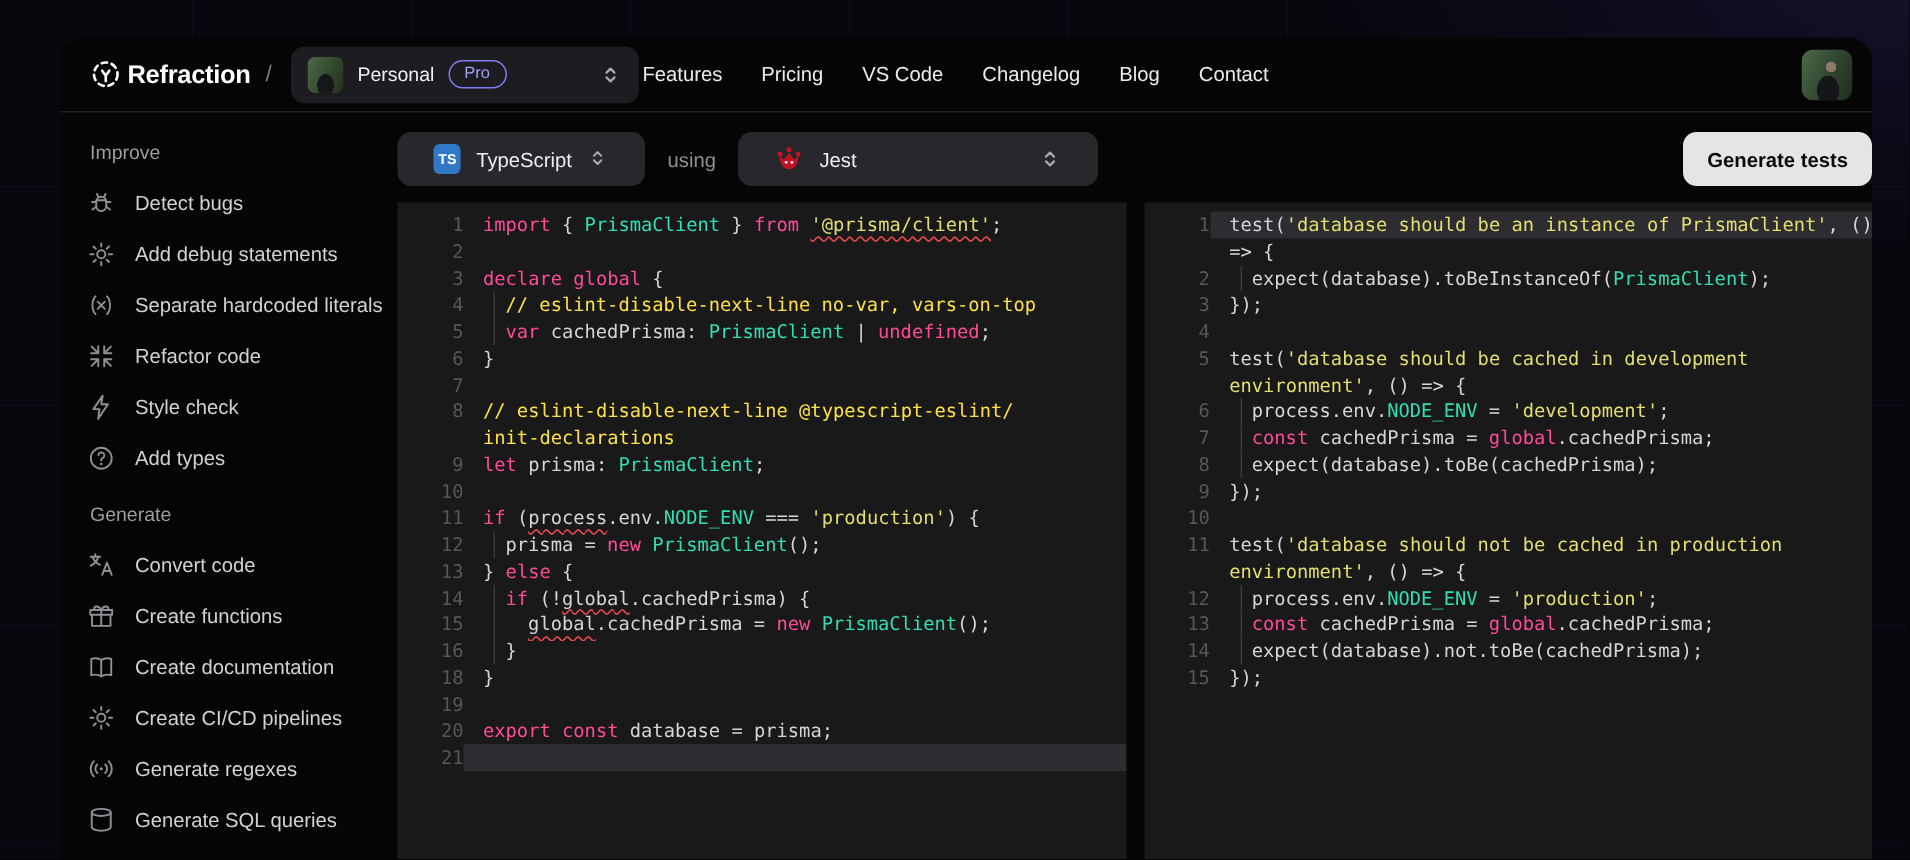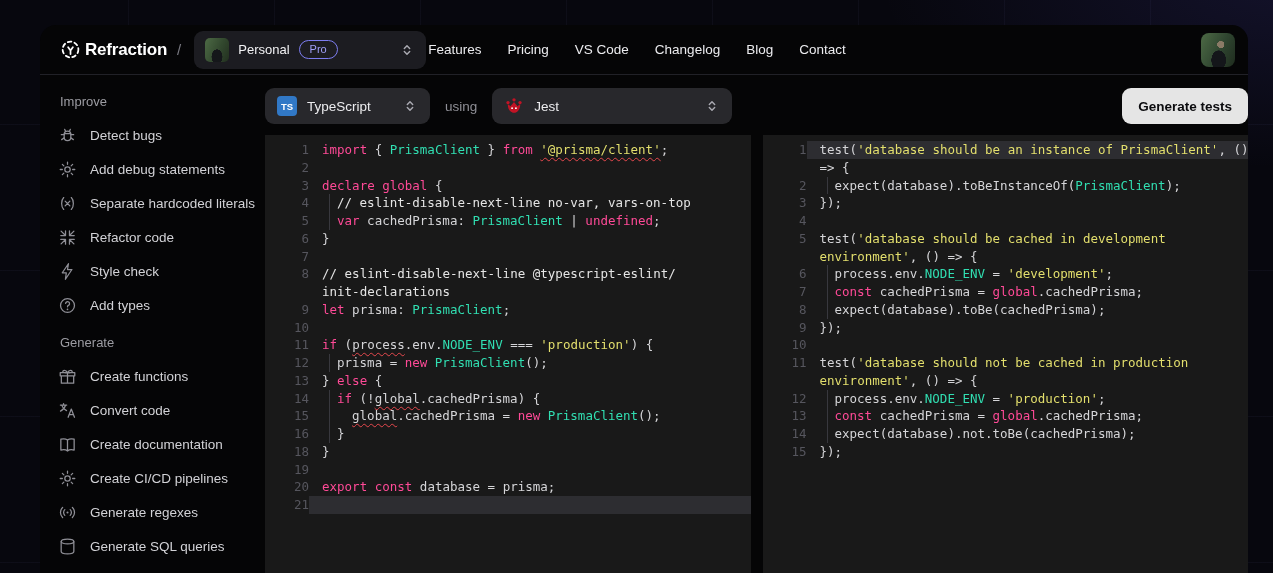--- a/index.html
+++ b/index.html
@@ -47,21 +47,21 @@
   .sitem { height:34px; display:flex; align-items:center; gap:13px; padding:0 18px; position:relative; cursor:pointer; }
   .sitem .icn { width:19px; height:19px; flex:0 0 19px; color:#8f8f96; }
   .sitem .lbl { font-size:13.5px; color:#d2d2d6; white-space:nowrap; }
   .sitem.active { background:#232327; }
   .sitem.active::before { content:""; position:absolute; left:0; top:0; bottom:0; width:3px; background:#fff; border-radius:0 2px 2px 0; }
   .sitem.active .icn { color:#fff; }
   .sitem.active .lbl { color:#fff; font-weight:600; }
   .main { flex:1; display:flex; flex-direction:column; padding-top:13px; min-width:0; }
   
   .toolbar { flex:0 0 36px; display:flex; align-items:center; }
-  .select { display:flex; align-items:center; gap:10px; background:#28282c; border-radius:9px; height:36px; padding:0 12px; cursor:pointer; }
+  .select { display:flex; align-items:center; gap:10px; background:#28282c; border-radius:9px; height:36px; padding:0 24px; cursor:pointer; }
   .select .sl { font-size:13.5px; color:#ececef; }
   .select .chev { margin-left:auto; width:16px; height:16px; color:#a8a8b0; }
   .select.lang { width:165px; }
   .select.fw { width:240px; }
   .ts-badge { width:20px; height:20px; border-radius:4px; background:#3178c6; color:#fff;
     font-size:9.5px; font-weight:700; display:flex; align-items:center; justify-content:center; }
   .jest-badge { width:20px; height:20px; }
   .using { color:#8f8f96; font-size:13.5px; margin:0 15px; }
   .gen-btn { margin-left:auto; background:#e5e5e5; color:#0b0b0e; border:none; border-radius:9px;
     height:36px; padding:0 16px; font-size:13.5px; font-weight:700; font-family:inherit; cursor:pointer; }
@@ -69,21 +69,21 @@
   .panels { display:flex; gap:12px; margin-top:11px; flex:1; min-height:0; }
   .panel { background:#191919; flex:1; min-width:0; overflow:hidden; padding-top:6px;
     font-family:"DejaVu Sans Mono", monospace; font-size:12.5px; line-height:17.75px; }
   .crow { display:flex; }
   .lnum { flex:0 0 44px; text-align:right; color:#56565e; user-select:none; }
   .ccode { flex:1; white-space:pre; padding-left:13px; padding-right:6px; color:#d5d5d8; min-height:17.75px; }
   .ccode.hl { background:#2d2d31; }
   .tk-k { color:#ff4a97; }
   .tk-y { color:#31dfb2; }
   .tk-s { color:#e3df6d; }
-  .tk-c { color:#e5e5e5; }
+  .tk-c { color:#fde047; }
   .tk-t { color:#d5d5d8; }
   .sq { text-decoration:underline; text-decoration-style:wavy; text-decoration-color:#e5484d;
         text-decoration-thickness:1px; text-underline-offset:3px; }
   .tk-g { display:inline-block; width:8px; margin-left:7px; border-left:1px solid #38383e; height:17.75px; vertical-align:top; }
   svg { display:block; }
 </style>
 </head>
 <body>
 
 <div id="stage">
@@ -176,32 +176,32 @@
                 <path d="M9.6 9.3a2.5 2.5 0 1 1 3.5 2.6c-.8.35-1.1.9-1.1 1.8"></path>
                 <path d="M12 16.8h.01" stroke-width="2.2"></path>
               </svg>
             </span>
             <span class="lbl">Add types</span>
           </div>
           <div class="sec-label second">Generate</div>
           <div class="sitem">
             <span class="icn">
               <svg viewBox="0 0 24 24" fill="none" stroke="currentColor" stroke-width="1.6" stroke-linecap="round" stroke-linejoin="round">
+                <path d="M3 5.2h8M7 3.2v2M9.6 5.2c-1 3.4-3.4 6-6.4 7.6M4.6 5.2c1 3 3.3 5.4 6.2 6.9M12.8 20.5l4-10.3 4 10.3M14.1 17.2h5.4"></path>
+              </svg>
+            </span>
+            <span class="lbl">Convert code</span>
+          </div>
+          <div class="sitem">
+            <span class="icn">
+              <svg viewBox="0 0 24 24" fill="none" stroke="currentColor" stroke-width="1.6" stroke-linecap="round" stroke-linejoin="round">
                 <path d="M4.2 11.2h15.6v9.3H4.2zM2.8 7.2h18.4v4H2.8zM12 7.2v13.3M12 7.2C10 2.8 5.2 3.8 6.2 6.4c.5 1.4 2.8.8 5.8.8zM12 7.2c2-4.4 6.8-3.4 5.8-.8-.5 1.4-2.8.8-5.8.8z"></path>
               </svg>
             </span>
             <span class="lbl">Create functions</span>
-          </div>
-          <div class="sitem">
-            <span class="icn">
-              <svg viewBox="0 0 24 24" fill="none" stroke="currentColor" stroke-width="1.6" stroke-linecap="round" stroke-linejoin="round">
-                <path d="M3 5.2h8M7 3.2v2M9.6 5.2c-1 3.4-3.4 6-6.4 7.6M4.6 5.2c1 3 3.3 5.4 6.2 6.9M12.8 20.5l4-10.3 4 10.3M14.1 17.2h5.4"></path>
-              </svg>
-            </span>
-            <span class="lbl">Convert code</span>
           </div>
           <div class="sitem">
             <span class="icn">
               <svg viewBox="0 0 24 24" fill="none" stroke="currentColor" stroke-width="1.6" stroke-linecap="round" stroke-linejoin="round">
                 <path d="M12 6.4C10 4.8 6.6 4.5 3.6 5.3v13.8c3-.8 6.4-.5 8.4 1.1 2-1.6 5.4-1.9 8.4-1.1V5.3c-3-.8-6.4-.5-8.4 1.1zM12 6.4v13.8"></path>
               </svg>
             </span>
             <span class="lbl">Create documentation</span>
           </div>
           <div class="sitem">

